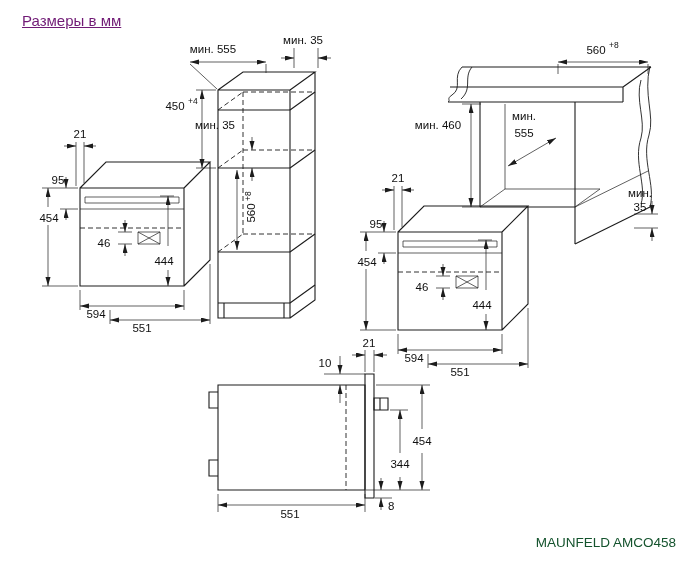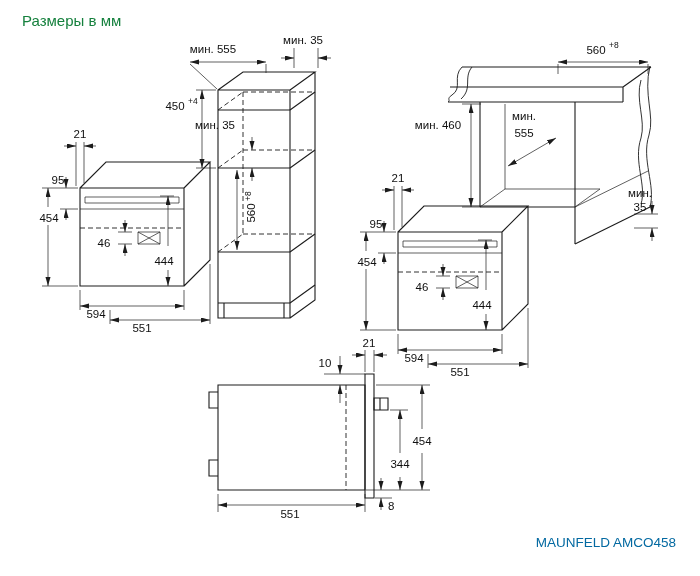--- a/index.html
+++ b/index.html
@@ -2,25 +2,25 @@
 <html><head>
 <meta charset="utf-8">
 <style>
   html,body{margin: 0; padding: 0;}
   body{
     width: 700px; height: 576px; position: relative; background: #ffffff;
     font-family: "Liberation Sans", sans-serif; overflow: hidden;
   }
   .page-title{
     position: absolute; left: 22px; top: 12px;
-    font-size: 15px; color: #15803d;
+    font-size: 15px; color: #701a75; text-decoration: underline;
   }
   .model-label{
     position: absolute; right: 24px; top: 535px;
-    font-size: 13.5px; color: #0369a1; text-align: center;
+    font-size: 13.5px; color: #14532d; text-align: center;
   }
   svg{position: absolute; left: 0; top: 0;}
   .ln{fill: none; stroke: #1c1c1c; stroke-width: 1.1; stroke-linejoin: miter;}
   .tn{fill: none; stroke: #1c1c1c; stroke-width: 0.7;}
   .wvy{fill: none; stroke: #1c1c1c; stroke-width: 0.9;}
   .dsh{stroke-dasharray: 5 3; stroke-width: 0.9;}
   text{font-family: "Liberation Sans", sans-serif; font-size: 11.5px; fill: #101010;}
   .sup{font-size: 8.5px;}
 </style>
 </head>

